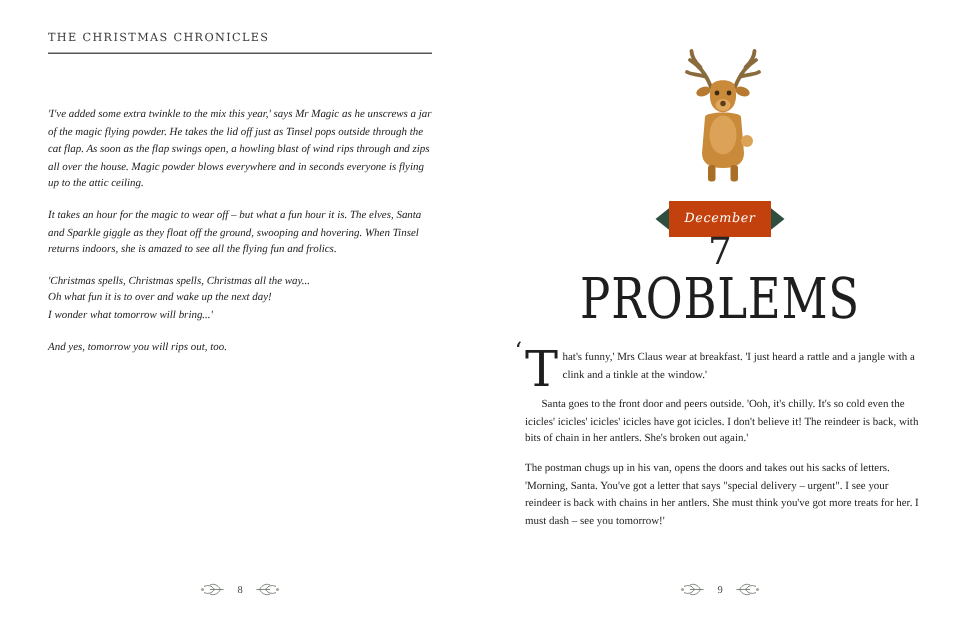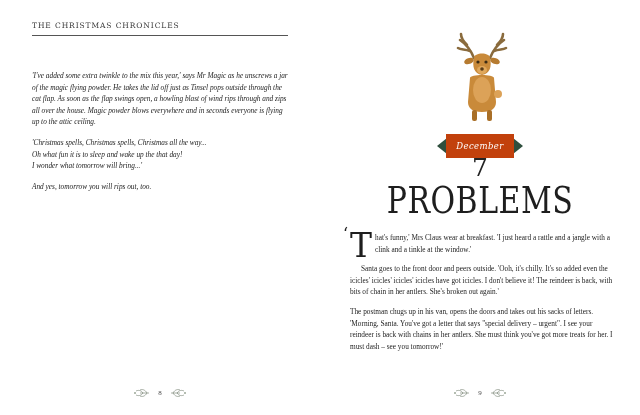--- a/index.html
+++ b/index.html
@@ -220,22 +220,23 @@
 
   <div class="page page-left">
 
     <div class="running-head">
       <div class="rh-text">The Christmas Chronicles</div>
       <div class="rh-rule"></div>
     </div>
 
     <div class="body-block" style="top:70px;">
       <p>'I've added some extra twinkle to the mix this year,' says Mr Magic as he unscrews a jar of the magic flying powder. He takes the lid off just as Tinsel pops outside through the cat flap. As soon as the flap swings open, a howling blast of wind rips through and zips all over the house. Magic powder blows everywhere and in seconds everyone is flying up to the attic ceiling.</p>
+      <p>It takes an hour for the magic to wear off – but what a fun hour it is. The elves, Santa and Sparkle giggle as they float off the ground, swooping and hovering. When Tinsel returns indoors, she is amazed to see all the flying fun and frolics.</p>
       <p style="white-space:pre-line;">'Christmas spells, Christmas spells, Christmas all the way...
-Oh what fun it is to sleep and wake up the that day!
+Oh what fun it is to over and wake up the next day!
 I wonder what tomorrow will bring...'</p>
       <p>And yes, tomorrow you will rips out, too.</p>
     </div>
 
     <div class="folio">
       <svg class="sprig" viewBox="0 0 52 24">
         <g stroke="#4a5a46" stroke-width="1.3" fill="none">
           <path d="M48 12 L30 12"></path>
           <path d="M44 12 C40 5, 34 4, 30 6"></path>
           <path d="M44 12 C40 19, 34 20, 30 18"></path>
@@ -307,21 +308,21 @@
     <div class="day-number">7</div>
 
     <div class="chapter-title">Problems</div>
 
     <div class="right-body">
       <p class="dropcap-para">
         <span class="openquote">‘</span>
         <span class="dropcap">T</span>
         <span>hat's funny,' Mrs Claus wear at breakfast. 'I just heard a rattle and a jangle with a clink and a tinkle at the window.'</span>
       </p>
-      <p class="indent">Santa goes to the front door and peers outside. 'Ooh, it's chilly. It's so added even the icicles' icicles' icicles' icicles have got icicles. I don't believe it! The reindeer is back, with bits of chain in her antlers. She's broken out again.'</p>
+      <p class="indent">Santa goes to the front door and peers outside. 'Ooh, it's chilly. It's so cold even the icicles' icicles' icicles' icicles have got icicles. I don't believe it! The reindeer is back, with bits of chain in her antlers. She's broken out again.'</p>
       <p>The postman chugs up in his van, opens the doors and takes out his sacks of letters. 'Morning, Santa. You've got a letter that says "special delivery – urgent". I see your reindeer is back with chains in her antlers. She must think you've got more treats for her. I must dash – see you tomorrow!'</p>
     </div>
 
     <div class="folio">
       <svg class="sprig" viewBox="0 0 52 24">
         <g stroke="#4a5a46" stroke-width="1.3" fill="none">
           <path d="M48 12 L30 12"></path>
           <path d="M44 12 C40 5, 34 4, 30 6"></path>
           <path d="M44 12 C40 19, 34 20, 30 18"></path>
           <path d="M36 12 C32 6, 26 6, 22 8"></path>

